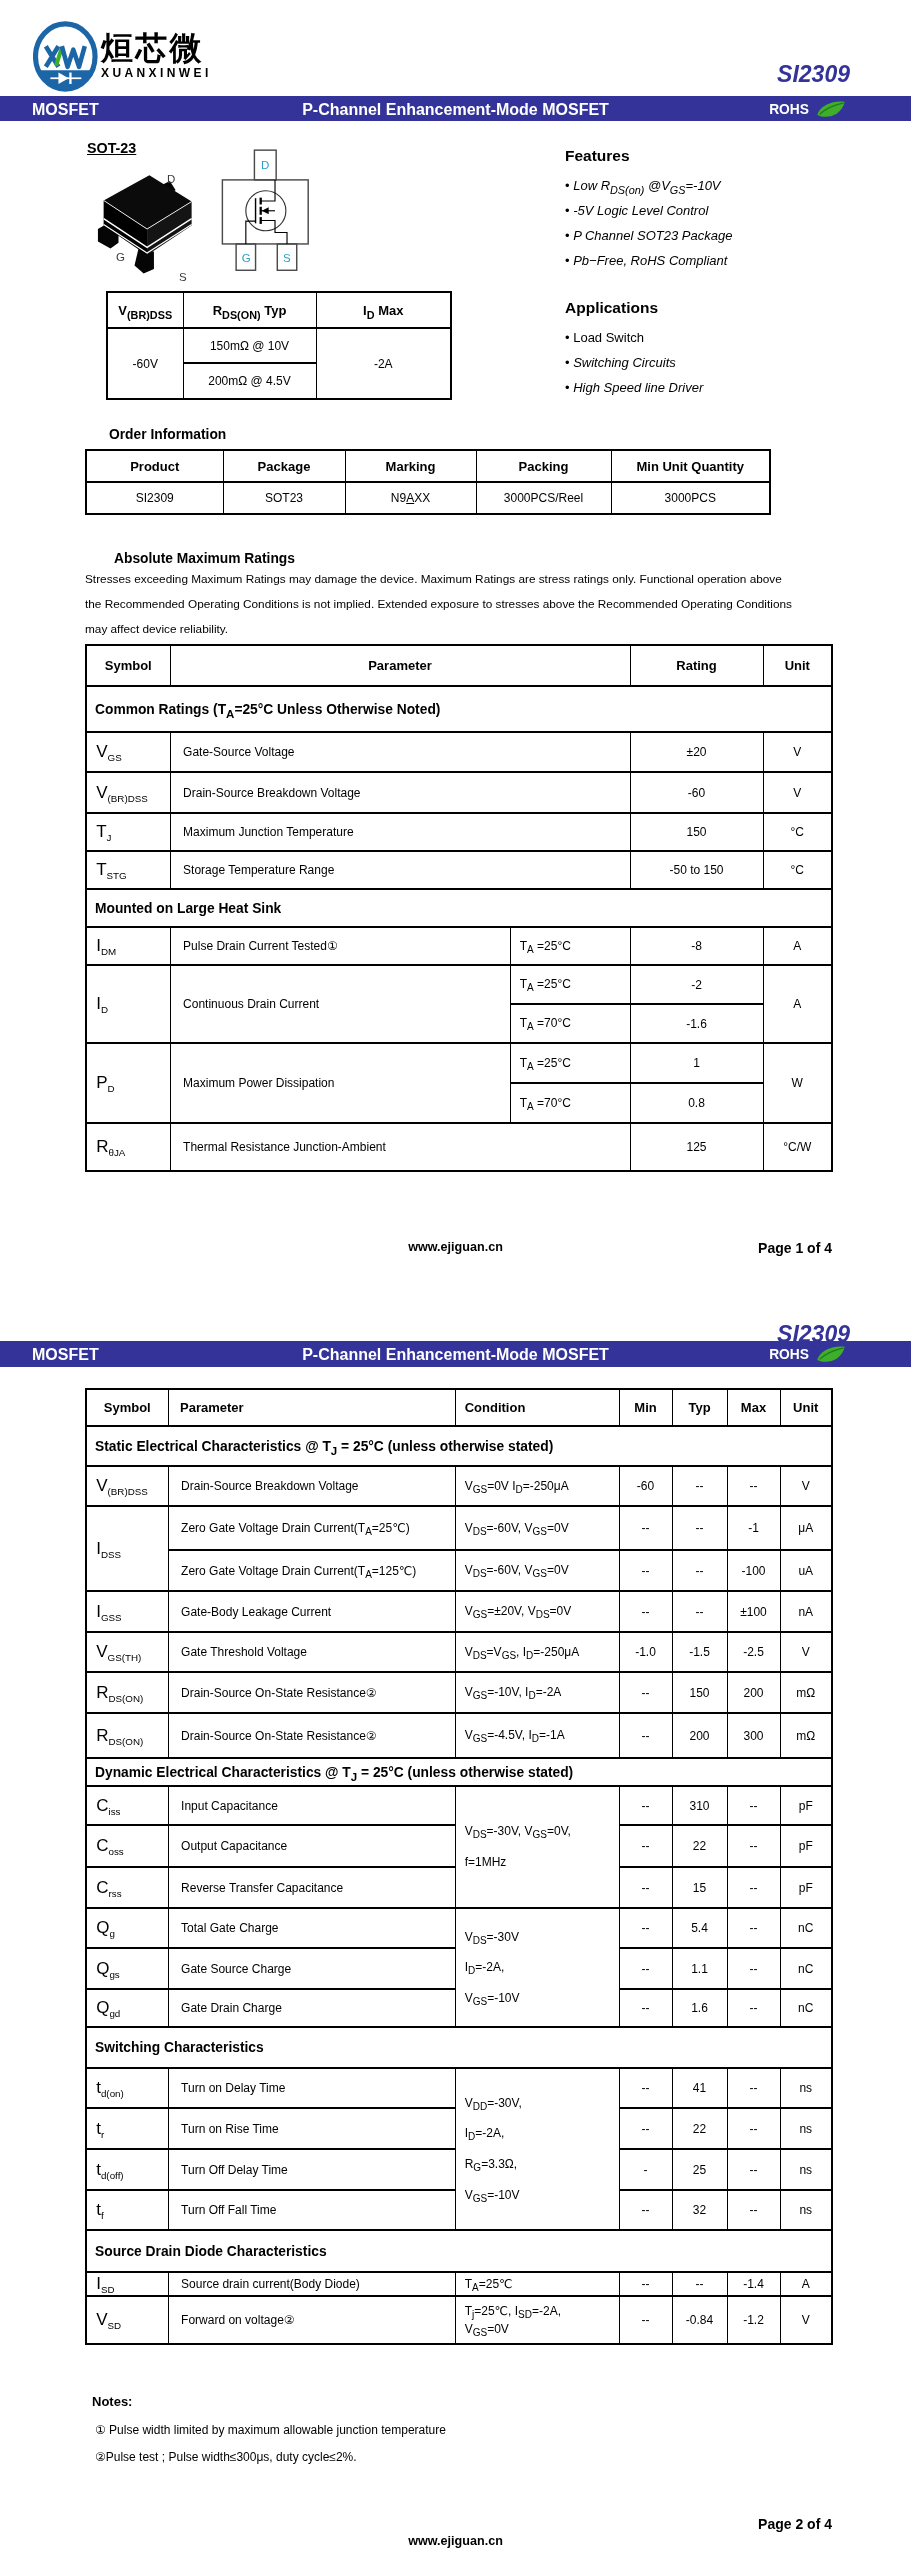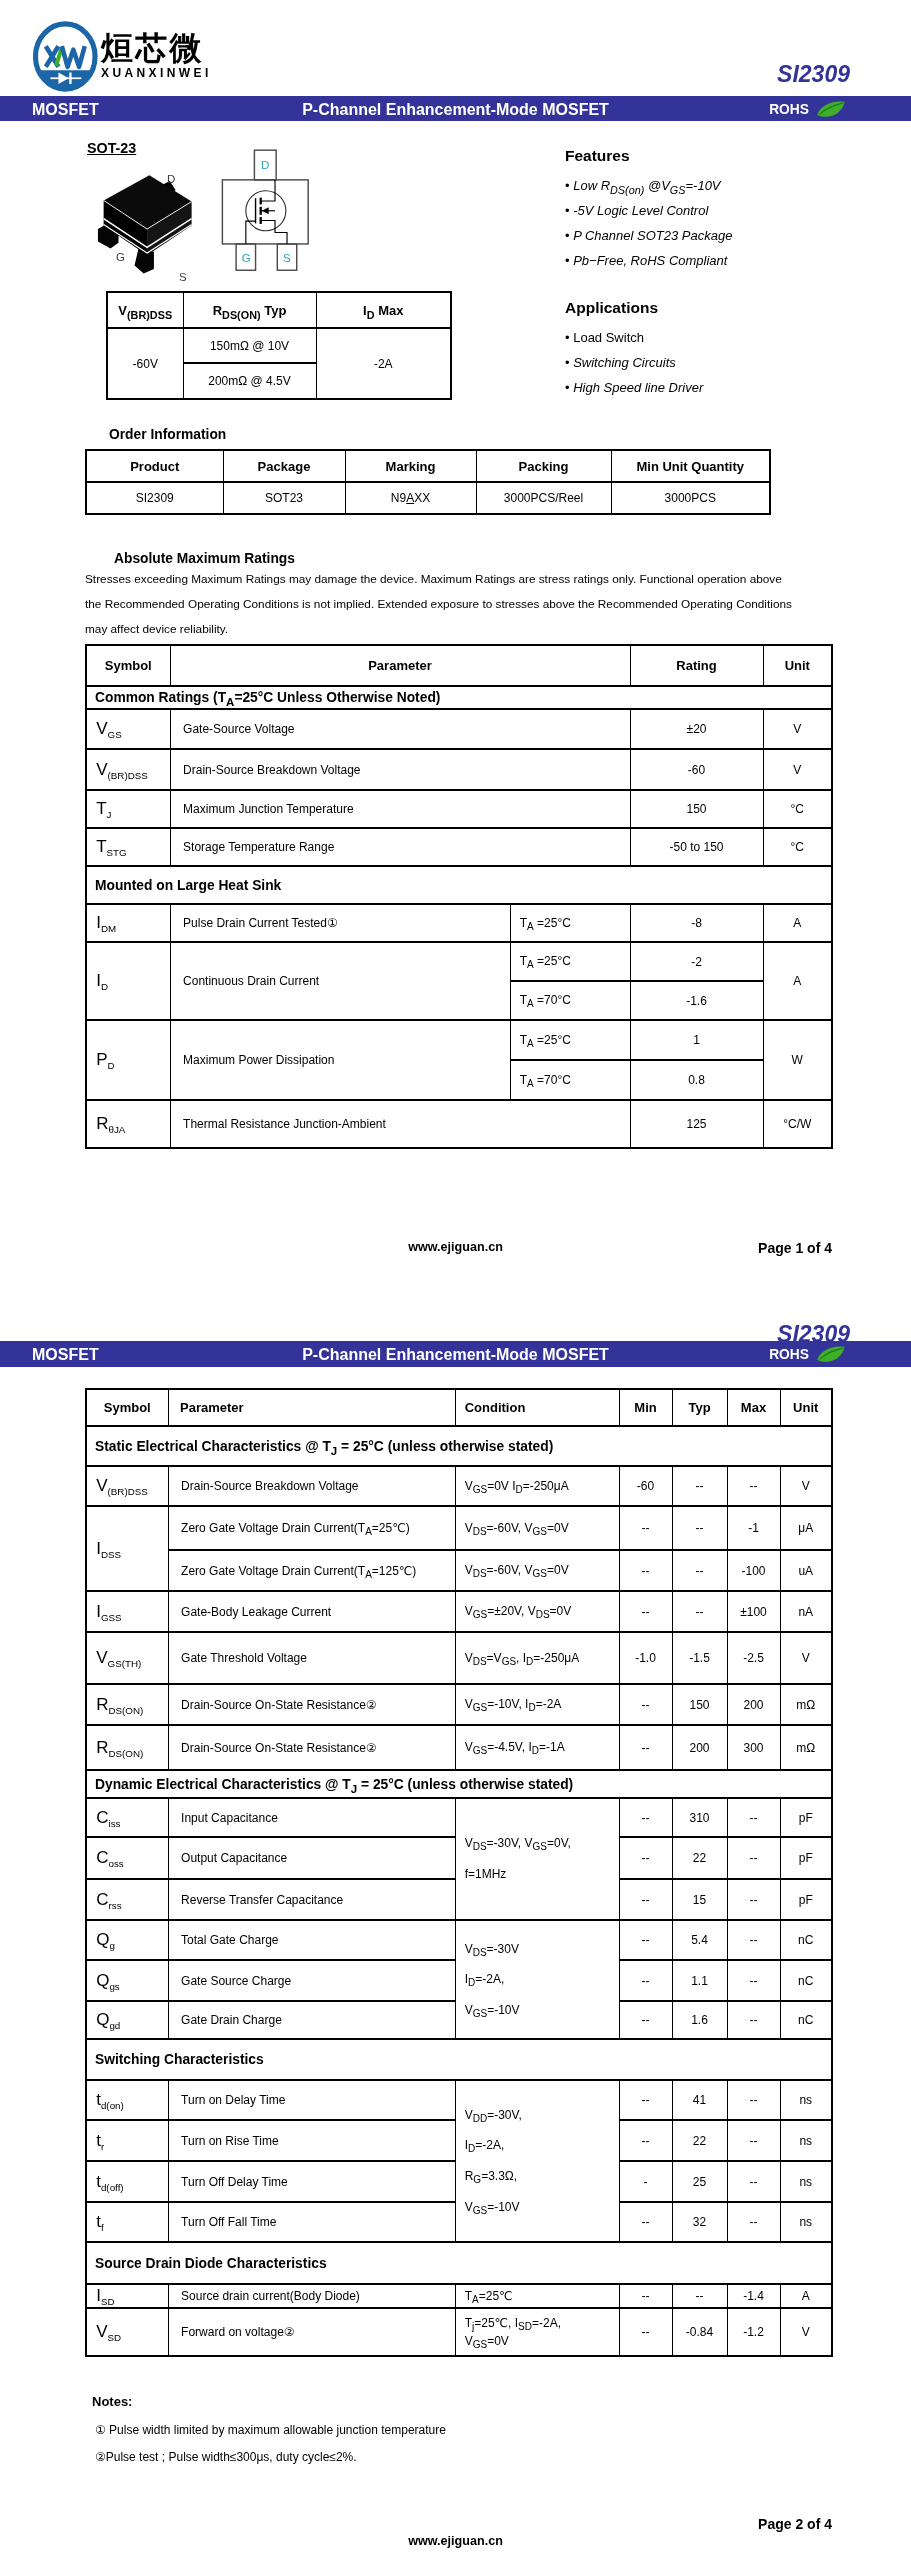--- a/index.html
+++ b/index.html
@@ -210,21 +210,21 @@
         <col style="width:133px">
         <col style="width:69px">
       </colgroup>
     <tbody>
         <tr style="height:41px">
       <th class="hd">Symbol</th>
       <th class="hd" colspan="2">Parameter</th>
       <th class="hd">Rating</th>
       <th class="hd">Unit</th>
     </tr>
-    <tr style="height:23px">
+    <tr style="height:46px">
           <td class="sec" colspan="5">Common Ratings (T<sub>A</sub>=25°C Unless Otherwise Noted)</td>
         </tr>
     <tr style="height:40px">
       <td class="sym">V<sub>GS</sub></td>
       <td class="par" colspan="2">Gate-Source Voltage</td>
       <td class="val">±20</td>
       <td class="val">V</td>
     </tr>
     <tr style="height:41px">
       <td class="sym">V<sub>(BR)DSS</sub></td>
@@ -354,21 +354,21 @@
     </tr>
     <tr style="height:41px">
       <td class="sym">I<sub>GSS</sub></td>
       <td class="par">Gate-Body Leakage Current</td>
       <td class="cond">V<sub>GS</sub>=±20V, V<sub>DS</sub>=0V</td>
       <td class="val">--</td>
       <td class="val">--</td>
       <td class="val">±100</td>
       <td class="val">nA</td>
     </tr>
-    <tr style="height:52px">
+    <tr style="height:40px">
       <td class="sym">V<sub>GS(TH)</sub></td>
       <td class="par">Gate Threshold Voltage</td>
       <td class="cond">V<sub>DS</sub>=V<sub>GS</sub>, I<sub>D</sub>=-250μA</td>
       <td class="val">-1.0</td>
       <td class="val">-1.5</td>
       <td class="val">-2.5</td>
       <td class="val">V</td>
     </tr>
     <tr style="height:41px">
       <td class="sym">R<sub>DS(ON)</sub></td>

